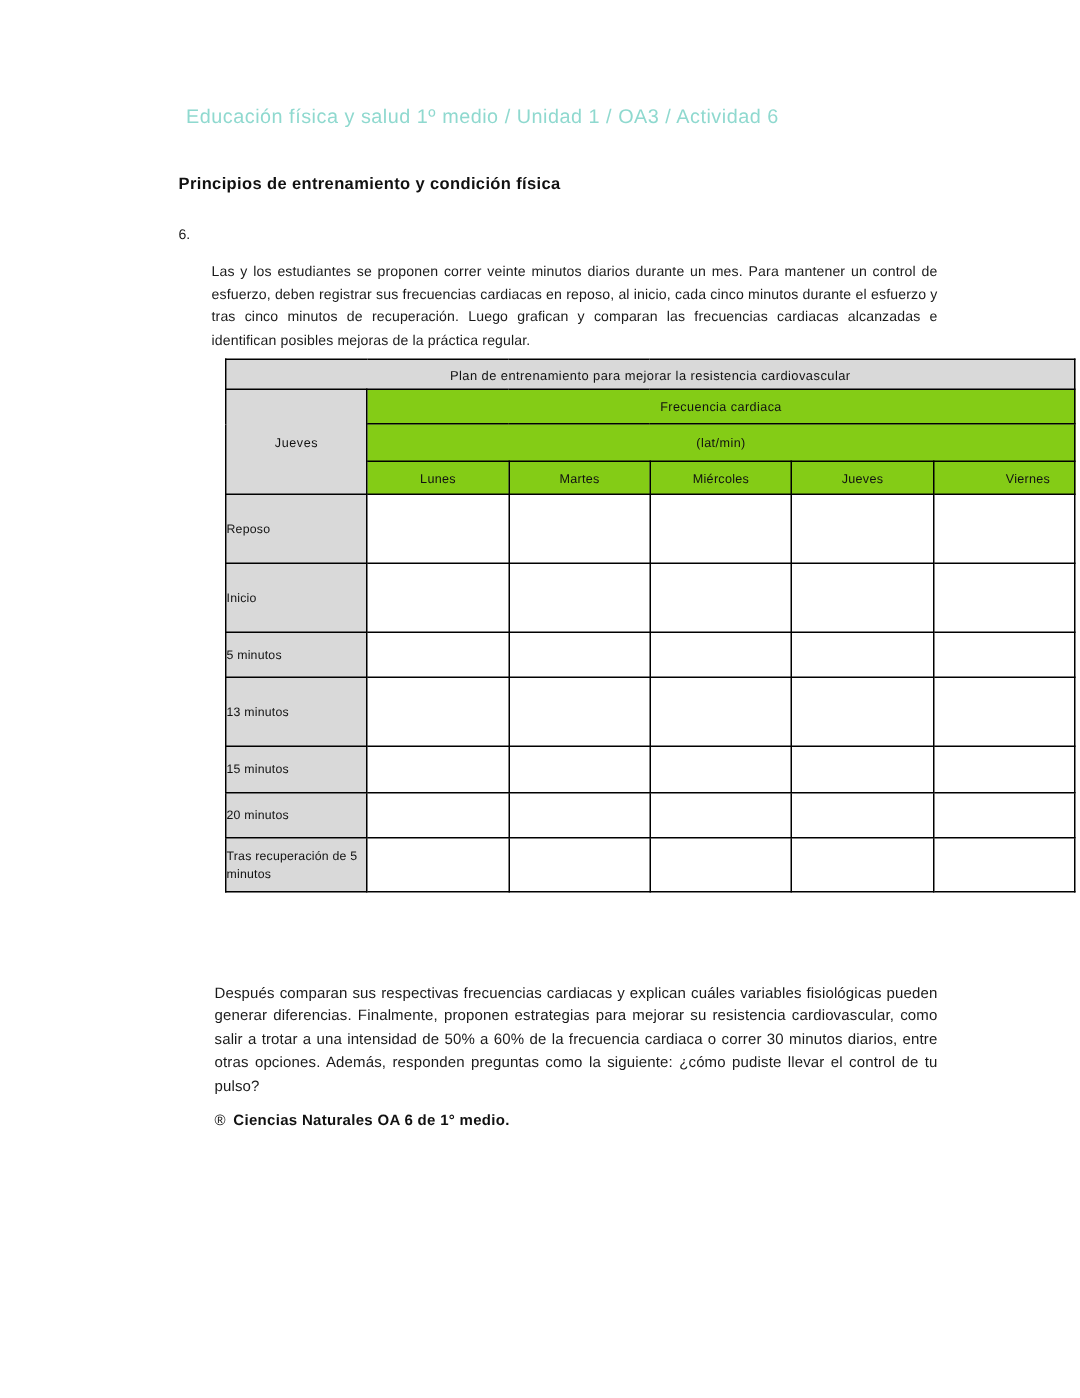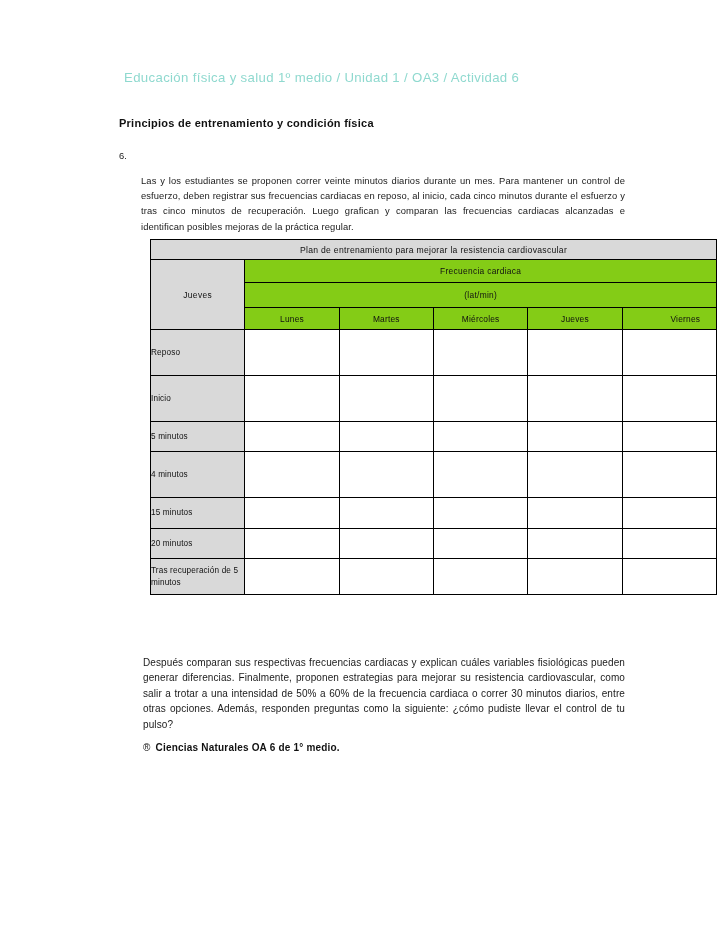--- a/index.html
+++ b/index.html
@@ -232,21 +232,21 @@
         <tr>
           <td class="row-label" style="height:29px;">5 minutos</td>
           <td class="cell-blank"></td>
           <td class="cell-blank"></td>
           <td class="cell-blank"></td>
           <td class="cell-blank"></td>
           <td class="cell-blank"></td>
         </tr>
 
         <tr>
-          <td class="row-label" style="height:45px;">4 minutos</td>
+          <td class="row-label" style="height:45px;">13 minutos</td>
           <td class="cell-blank"></td>
           <td class="cell-blank"></td>
           <td class="cell-blank"></td>
           <td class="cell-blank"></td>
           <td class="cell-blank"></td>
         </tr>
 
         <tr>
           <td class="row-label" style="height:30px;">15 minutos</td>
           <td class="cell-blank"></td>

